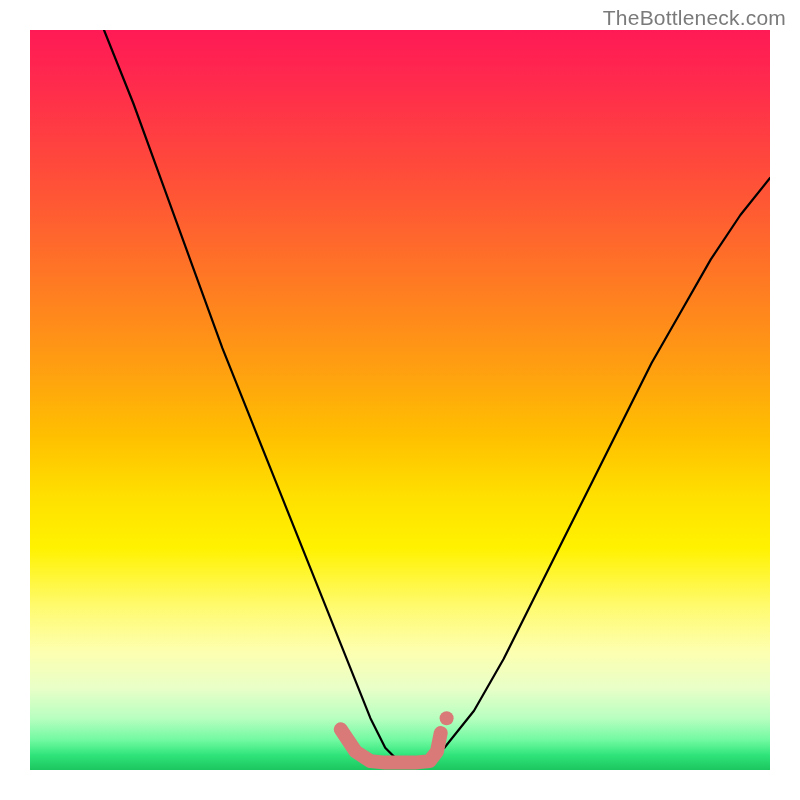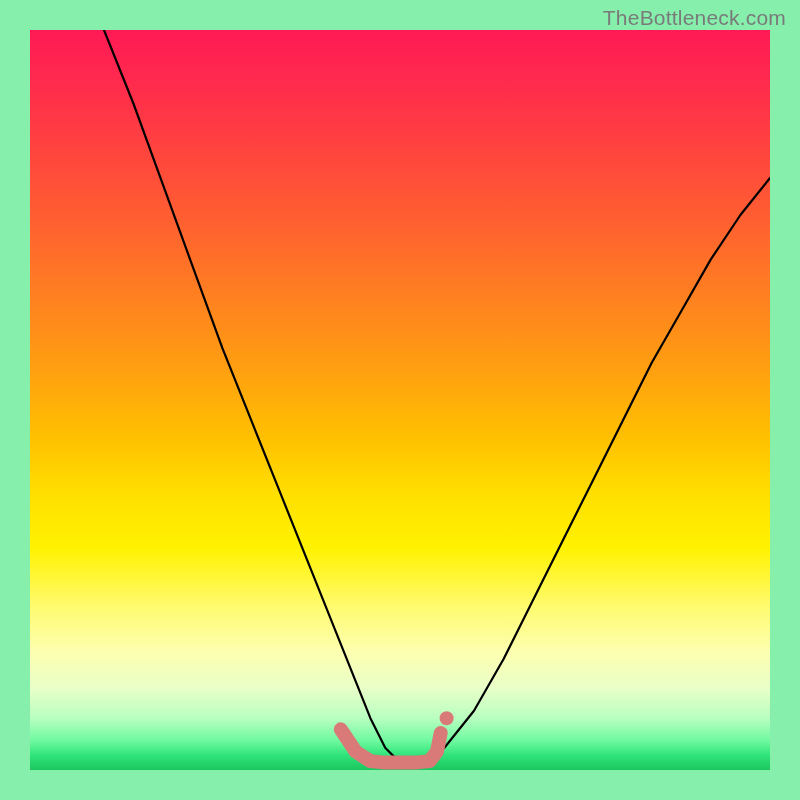--- a/index.html
+++ b/index.html
@@ -8,21 +8,21 @@
     width: 800px;
     height: 800px;
     background: #000;
     overflow: hidden;
     font-family: Arial, Helvetica, sans-serif;
   }
   .frame {
     position: relative;
     width: 800px;
     height: 800px;
-    background: #86efac;
+    background: #ffffff;
   }
   .plot-area {
     position: absolute;
     left: 30px;
     top: 30px;
     width: 740px;
     height: 740px;
     overflow: hidden;
   }
   .gradient-bg {

